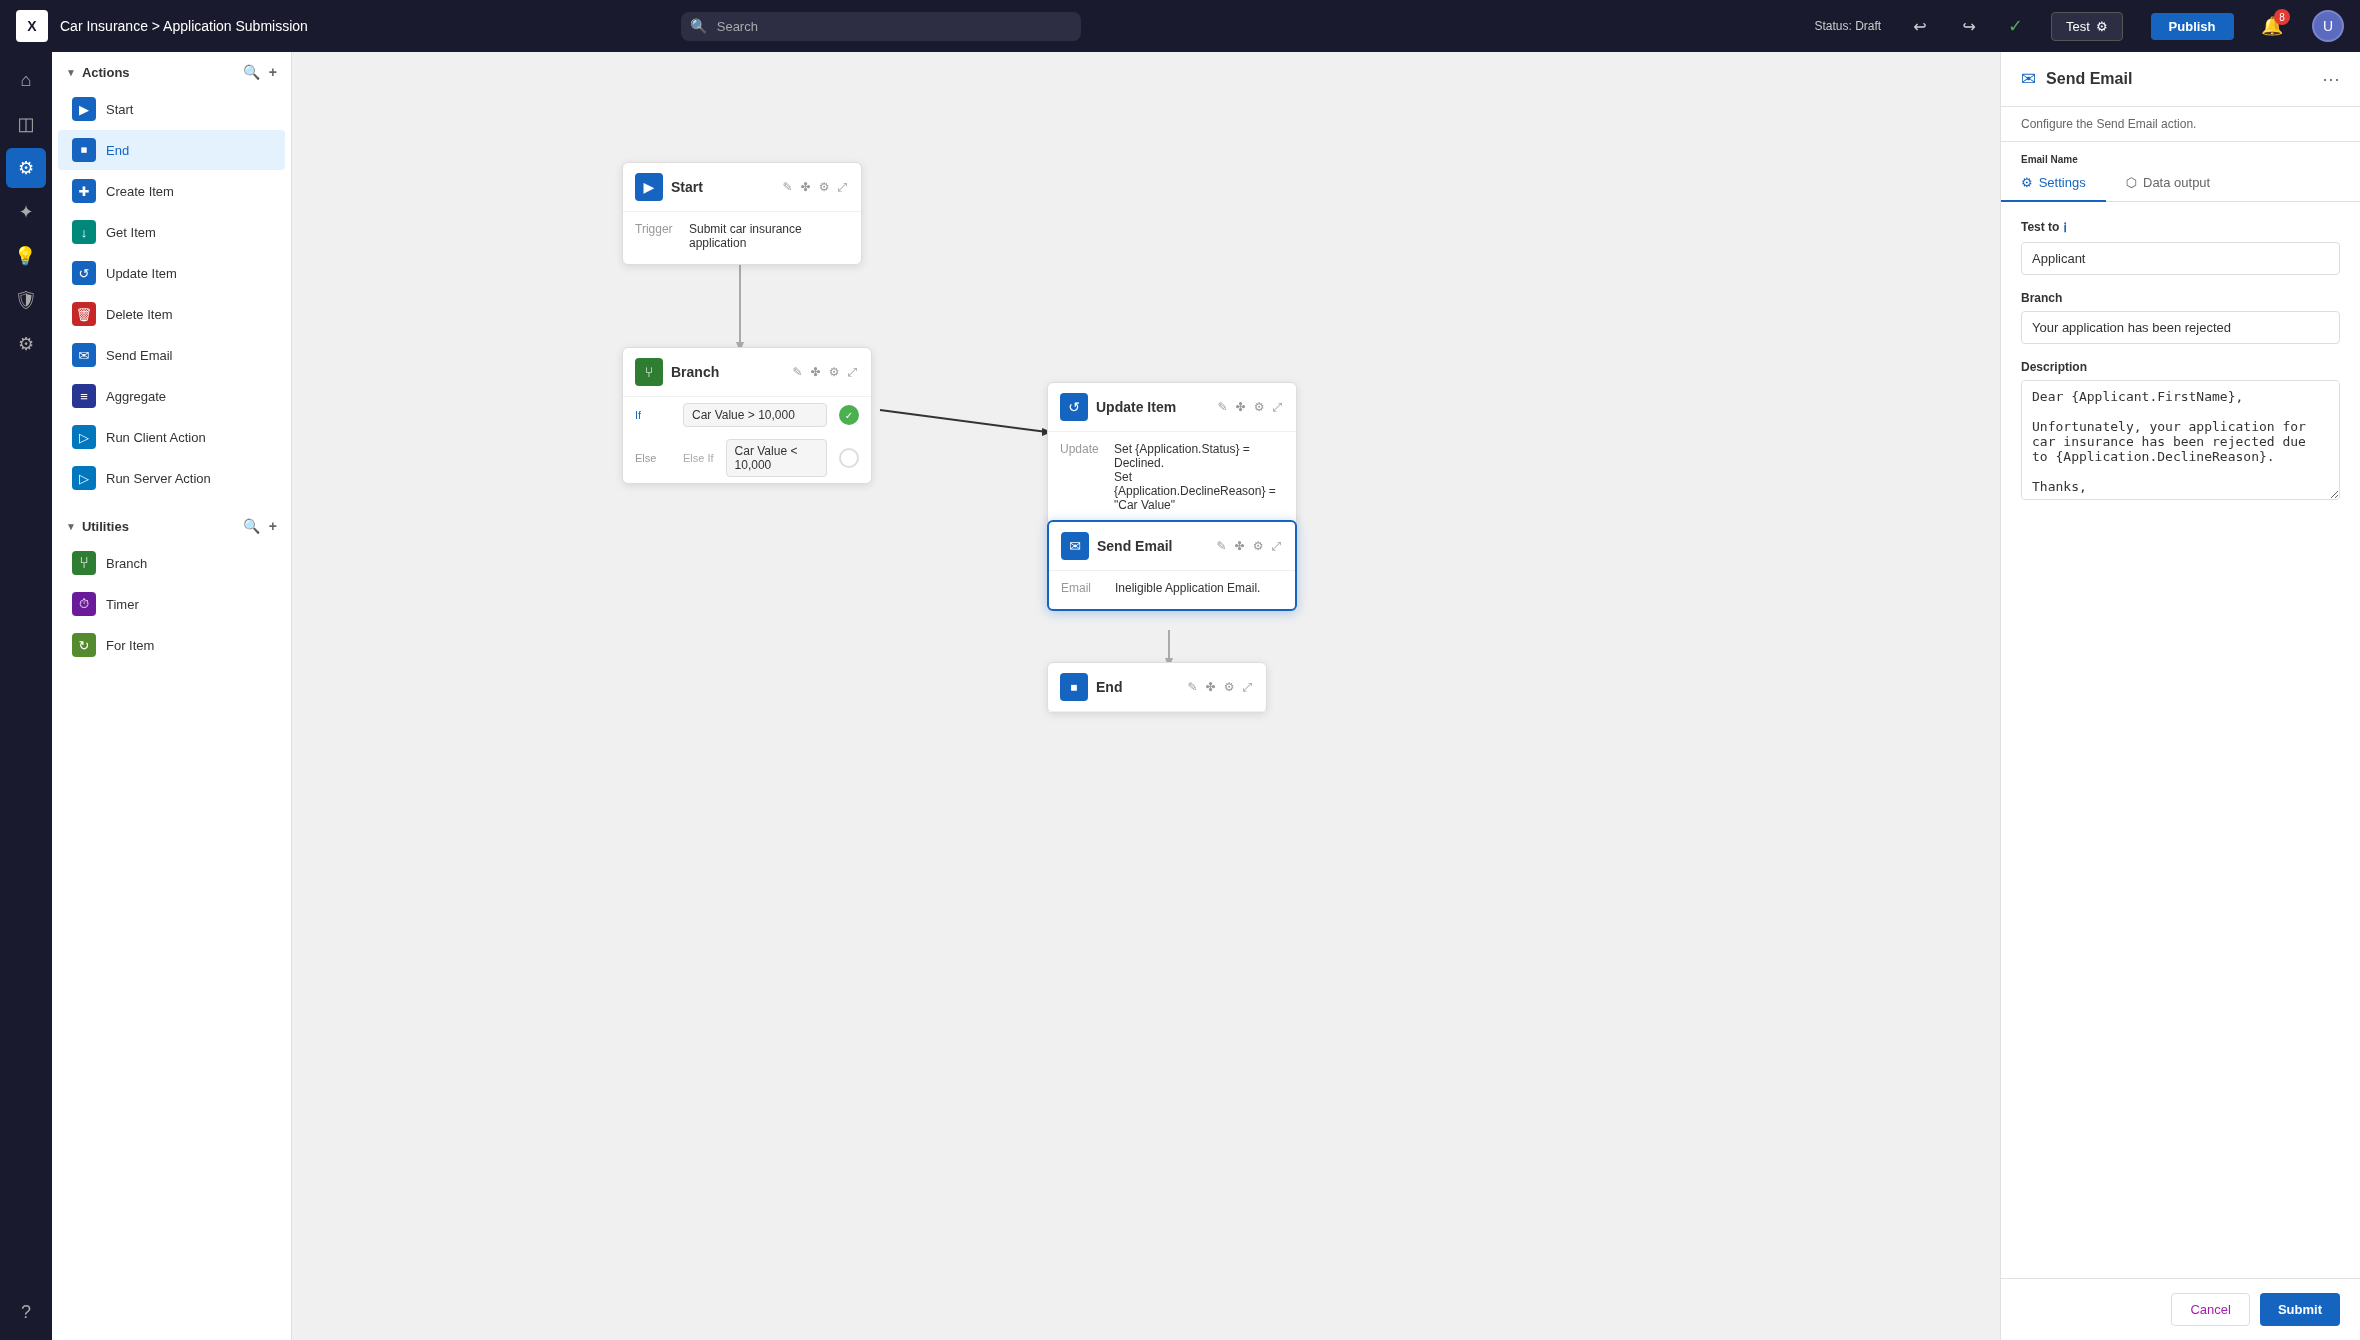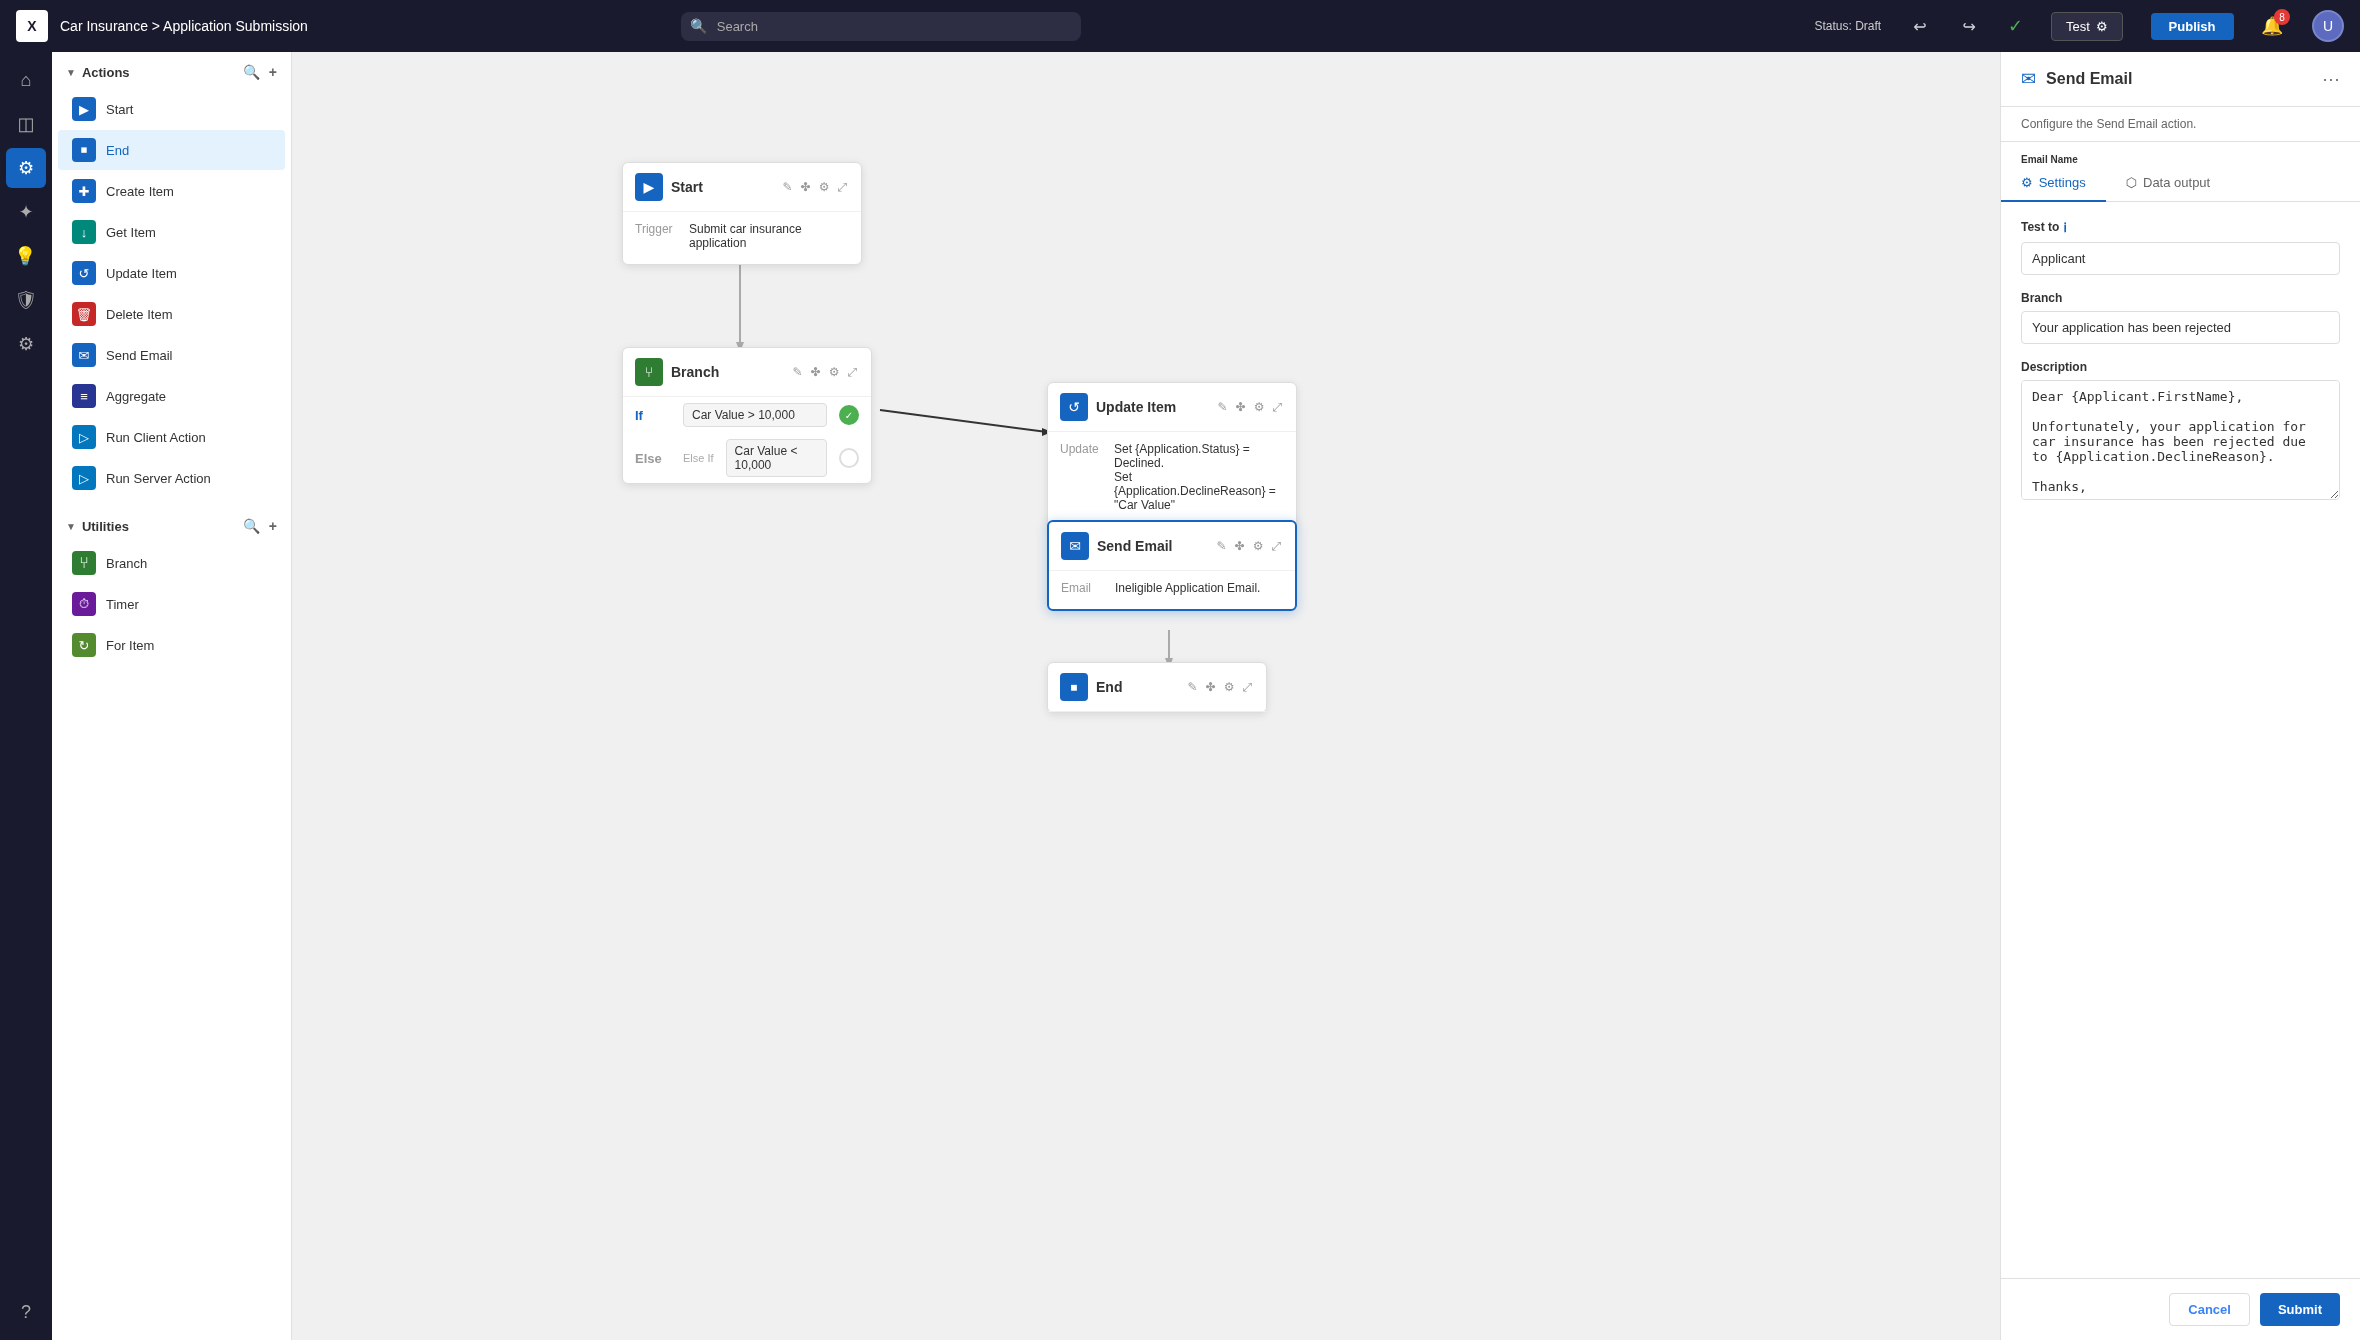--- a/index.html
+++ b/index.html
@@ -84,21 +84,21 @@
     .flow-node-actions span { color: #999; cursor: pointer; font-size: 12px; padding: 2px; }
     .flow-node-body { padding: 10px 12px; font-size: 12px; color: #666; }
     .flow-node-row { display: flex; gap: 4px; margin-bottom: 4px; }
     .flow-node-label { color: #999; min-width: 50px; }
     .flow-node-value { color: #333; }
 
     .node-icon { width: 28px; height: 28px; border-radius: 4px; display: flex; align-items: center; justify-content: center; color: white; font-size: 14px; flex-shrink: 0; }
 
     
     .branch-row { display: flex; align-items: center; padding: 6px 12px; gap: 8px; }
-    .branch-keyword { color: #1565c0; font-weight: 700; font-size: 13px; min-width: 40px; }
+    .branch-keyword { color: #1565c0; font-weight: 400; font-size: 11px; min-width: 40px; }
     .branch-condition { background: #f5f5f5; border: 1px solid #ddd; border-radius: 4px; padding: 4px 8px; font-size: 12px; color: #333; flex: 1; }
     .branch-connector { width: 20px; height: 20px; border-radius: 50%; border: 2px solid #ddd; display: flex; align-items: center; justify-content: center; margin-left: 4px; }
     .branch-connector.active { background: #4caf50; border-color: #4caf50; color: white; font-size: 10px; }
 
     
     .right-panel {
       position: fixed; top: 52px; right: 0; bottom: 0; width: 360px;
       background: white; border-left: 1px solid #e0e0e0; display: flex; flex-direction: column; z-index: 98;
     }
     .panel-header {
@@ -119,21 +119,21 @@
     .form-label .info-icon { color: #1565c0; font-size: 13px; }
     .form-input {
       width: 100%; padding: 8px 10px; border: 1px solid #ddd; border-radius: 4px; font-size: 13px; color: #333; outline: none;
     }
     .form-textarea {
       width: 100%; padding: 8px 10px; border: 1px solid #ddd; border-radius: 4px; font-size: 13px; color: #333; resize: vertical; min-height: 120px; outline: none;
     }
     .panel-footer {
       padding: 14px 20px; border-top: 1px solid #e0e0e0; display: flex; justify-content: flex-end; gap: 10px;
     }
-    .btn-cancel { background: white; color: #3b82f6; border: 1px solid #ddd; border-radius: 4px; padding: 8px 18px; cursor: pointer; font-size: 13px; font-weight: bold; }
+    .btn-cancel { background: white; color: #a21caf; border: 1px solid #ddd; border-radius: 4px; padding: 8px 18px; cursor: pointer; font-size: 13px; }
     .btn-submit { background: #1565c0; color: white; border: none; border-radius: 4px; padding: 8px 18px; cursor: pointer; font-size: 13px; font-weight: 600; }
 
     
     .flow-svg { position: absolute; top: 0; left: 0; width: 100%; height: 100%; pointer-events: none; }
   </style>
 </head>
 <body>
 
 <div class="topnav">
   <div class="topnav-logo">

